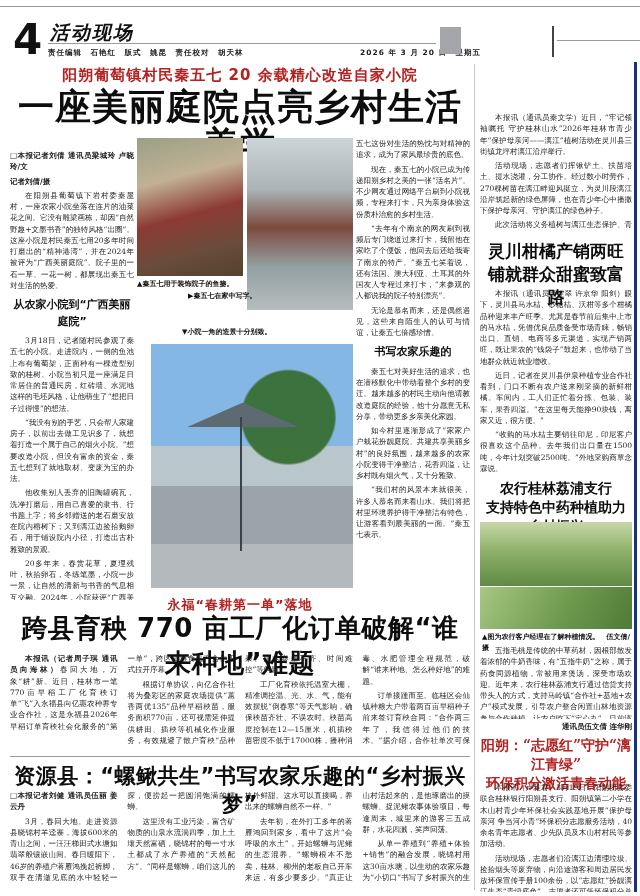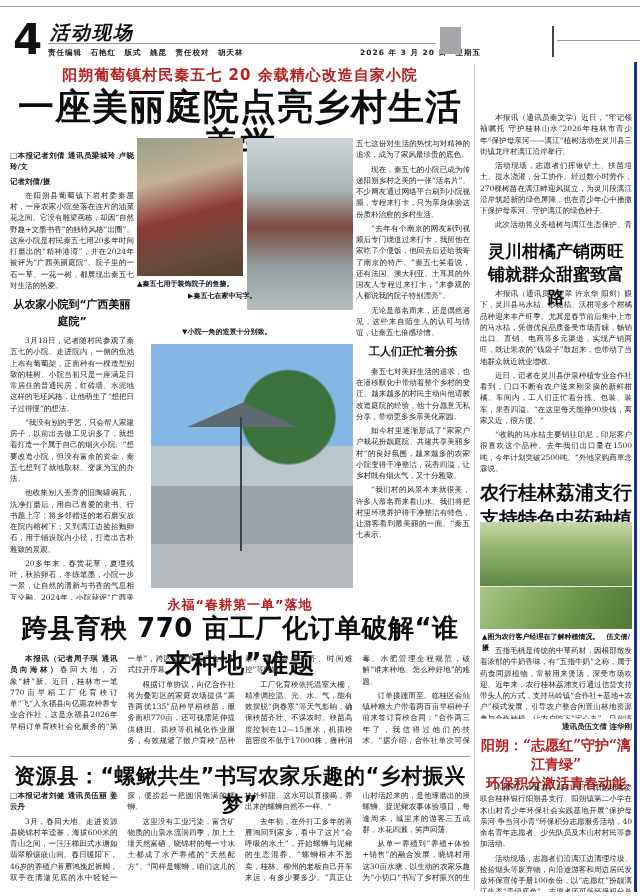--- a/index.html
+++ b/index.html
@@ -22,21 +22,21 @@
   .subhead{font-weight:bold;font-size:11px;text-align:center;text-indent:0 !important;margin:6px 0 5px !important;font-family:"DejaVu Sans",sans-serif;color:#111;}
   .caption{font-size:7px;font-weight:bold;color:#111;line-height:1.5;}
   .photo{overflow:hidden;}
   
   .midkicker{font-size:13px;font-weight:bold;color:#b42121;text-align:center;letter-spacing:1px;}
   .midtitle{font-size:26px;font-weight:900;color:#0d0d0d;text-align:center;letter-spacing:0.5px;}
   .cols4{column-count:4;column-gap:10px;}
   .ztitle{font-size:21px;font-weight:900;color:#0d0d0d;text-align:center;letter-spacing:0.5px;}
   
   .sbtitle{font-size:16px;font-weight:900;text-align:center;color:#0d0d0d;line-height:1.35;font-family:"DejaVu Serif",serif;}
-  .sbtitle-sm{font-size:19px;}
+  .sbtitle-sm{font-size:14px;font-family:Liberation Serif, serif;}
   .sbtitle-red{color:#b42121;font-size:14px;}
   .sig{text-align:right;font-weight:bold;font-size:7.5px;}
   
   .ph1{background:linear-gradient(165deg,#9aa086 0%,#c2b194 30%,#8c3a34 55%,#6b4c3a 78%,#55412f 100%);}
   .ph2{background:linear-gradient(180deg,#cdd4d8 0%,#aab4b6 30%,#7c4a3e 52%,#93a0a2 75%,#b7bdbf 100%);}
   .ph3{background:
        radial-gradient(circle at 68% 30%,rgba(56,110,52,.95) 0 21%,rgba(56,110,52,0) 22%),
        linear-gradient(180deg,#85b7e4 0 42%,#b9c6cc 42% 58%,#9aa4a9 58% 82%,#b3b9bc 82% 100%);}
   .umbrella{position:absolute;left:18%;top:24%;width:55%;height:10%;background:#5e6a72;clip-path:polygon(0 100%,50% 0,100% 100%);}
   .pole{position:absolute;left:44%;top:30%;width:2px;height:55%;background:#3b434a;}
@@ -86,21 +86,21 @@
   <div class="abs photo ph3" style="left:151px;top:344px;width:202px;height:244px;">
     <div class="umbrella"></div>
     <div class="pole"></div>
   </div>
 
   <div class="abs ctext" style="left:356px;top:138px;width:114px;height:450px;">
     <p style="text-indent:0;">五七这份对生活的热忱与对精神的追求，成为了家风最珍贵的底色。</p>
     <p>现在，秦五七的小院已成为传递阳朔乡村之美的一张“活名片”。不少网友通过网络平台刷到小院视频，专程来打卡，只为亲身体验这份质朴治愈的乡村生活。</p>
     <p>“去年有个南京的网友刷到视频后专门绕道过来打卡，我留他在家吃了个便饭，他回去后还给我寄了南京的特产。”秦五七笑着说，还有法国、澳大利亚、土耳其的外国友人专程过来打卡，“来参观的人都说我的院子特别漂亮”。</p>
     <p>无论是慕名而来，还是偶然遇见，这些来自陌生人的认可与情谊，让秦五七倍感珍惜。</p>
-    <p class="subhead">工人们正忙着分拣</p>
+    <p class="subhead">书写农家乐趣的</p>
     <p>秦五七对美好生活的追求，也在潜移默化中带动着整个乡村的变迁。越来越多的村民主动向他请教改造庭院的经验，他十分愿意无私分享，带动更多乡亲美化家园。</p>
     <p>如今村里逐渐形成了“家家户户栽花扮靓庭院、共建共享美丽乡村”的良好氛围，越来越多的农家小院变得干净整洁，花香四溢，让乡村既有烟火气，又十分雅致。</p>
     <p>“我们村的风景本来就很美，许多人慕名而来看山水。我们将把村里环境养护得干净整洁有特色，让游客看到最美丽的一面。”秦五七表示。</p>
   </div>
 
   <div class="abs midkicker" style="left:10px;top:596px;width:460px;">永福“春耕第一单”落地</div>
   <div class="abs midtitle" style="left:10px;top:611px;width:460px;">跨县育秧 770 亩工厂化订单破解“谁来种地”难题</div>
   <div class="abs ctext cols4" style="left:10px;top:653px;width:460px;height:98px;">
     <p><b>本报讯（记者周子琪 通讯员向海林）</b><span>春回大地，万象“耕”新。近日，桂林市一笔770亩早稻工厂化育秧订单“飞”入永福县向亿惠农种养专业合作社，这是永福县2026年早稻订单育秧社会化服务的“第一单”，跨区域粮食生产合作正式拉开序幕。</span></p>
     <p>根据订单协议，向亿合作社将为叠彩区的家庭农场提供“蕙香两优135”品种早稻秧苗，服务面积770亩，还可视需延伸提供耕田、插秧等机械化作业服务，有效规避了散户育秧“品种杂、技术参差不齐、时间难控”等问题。</p>

